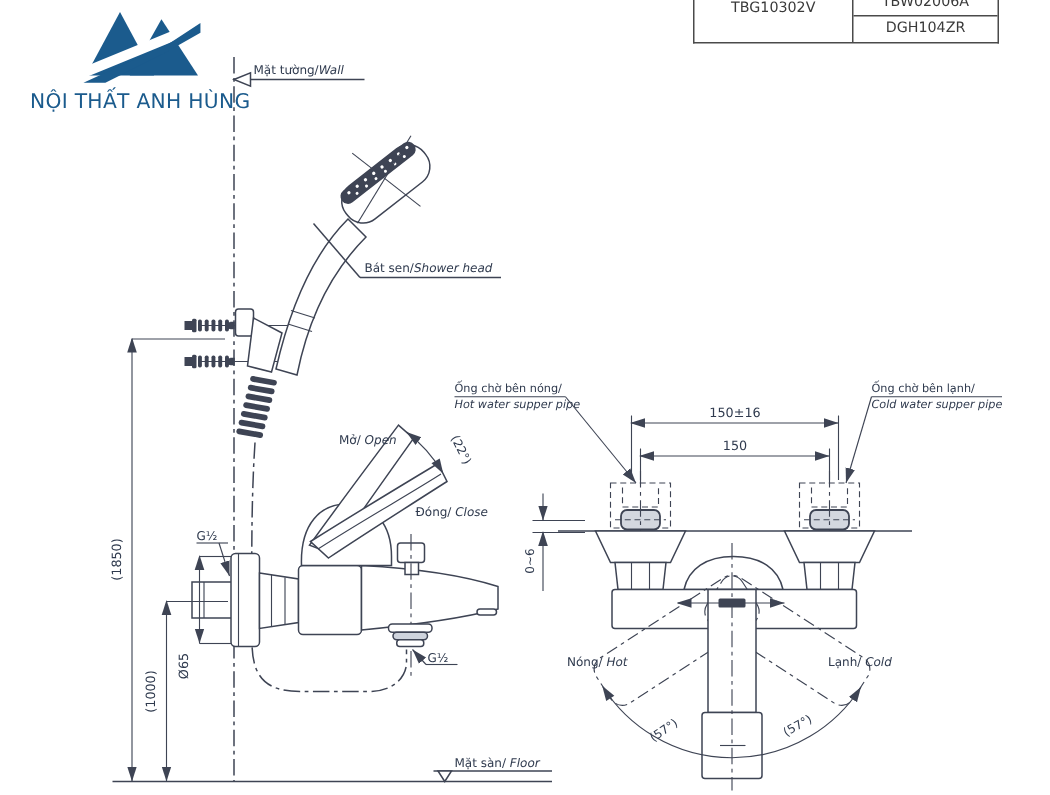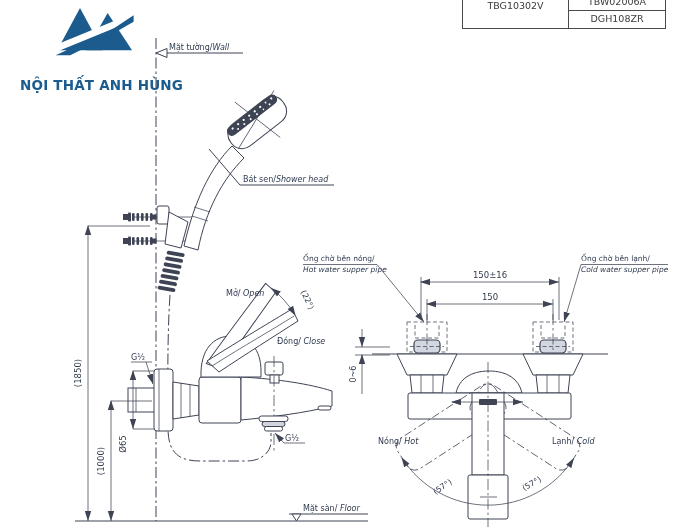--- a/index.html
+++ b/index.html
@@ -1,21 +1,21 @@
 <!DOCTYPE html>
 <html><head>
 <meta charset="utf-8">
 <style>
   html,body{margin:0;padding:0}
   body{width:700px;height:530px;position:relative;background:#fff;overflow:hidden;
        font-family:"DejaVu Sans",sans-serif}
   
   .logo{position:absolute;left:20px;top:8px;width:190px}
   .logo svg{display:block;margin-left:32px}
-  .brand{font-size:13.5px;font-weight:bold;color:#1b5b8d;letter-spacing:.2px;white-space:nowrap;margin-top:17px}
+  .brand{font-size:13.5px;font-weight:normal;color:#1b5b8d;letter-spacing:.2px;white-space:nowrap;margin-top:0}
   
   .ptable{position:absolute;left:462px;top:-6px;display:flex;background:#fff;
           border:1.5px solid #4a4a4a;border-top:none;font-size:9.5px;color:#3a3a3a}
   .ptable .main{width:105px;border-right:1.5px solid #4a4a4a;display:flex;justify-content:center;padding-top:6px}
   .ptable .codes{width:96px}
   .ptable .codes div{box-sizing:border-box;height:16.8px;line-height:16px;text-align:center;border-bottom:1px solid #4a4a4a}
   .ptable .codes div:last-child{border-bottom:none}
   
   svg.draw{position:absolute;left:0;top:0}
   .ln{stroke:#3e4454;fill:none;stroke-width:1}
@@ -40,21 +40,21 @@
     <polygon points="0,47 100,6 100,15 0,56" fill="#ffffff"></polygon>
     <polygon points="4,58 74,26 100,9 100,17 70,34 22,58" fill="#1b5b8d"></polygon>
   </svg>
   <div class="brand">NỘI THẤT ANH HÙNG</div>
 </div>
 
 <div class="ptable">
   <div class="main">TBG10302V</div>
   <div class="codes">
     <div>TBW02006A</div>
-    <div>DGH108ZR</div>
+    <div>DGH104ZR</div>
   </div>
 </div>
 
 <svg class="draw" width="700" height="530" viewBox="0 0 700 530">
   <defs>
     <marker id="aE" markerWidth="11" markerHeight="8" refX="10" refY="4" orient="auto" markerUnits="userSpaceOnUse">
       <path d="M0,0.8 L10,4 L0,7.2 Z" fill="#3e4454"></path>
     </marker>
     <marker id="aS" markerWidth="11" markerHeight="8" refX="1" refY="4" orient="auto" markerUnits="userSpaceOnUse">
       <path d="M10,0.8 L0,4 L10,7.2 Z" fill="#3e4454"></path>

